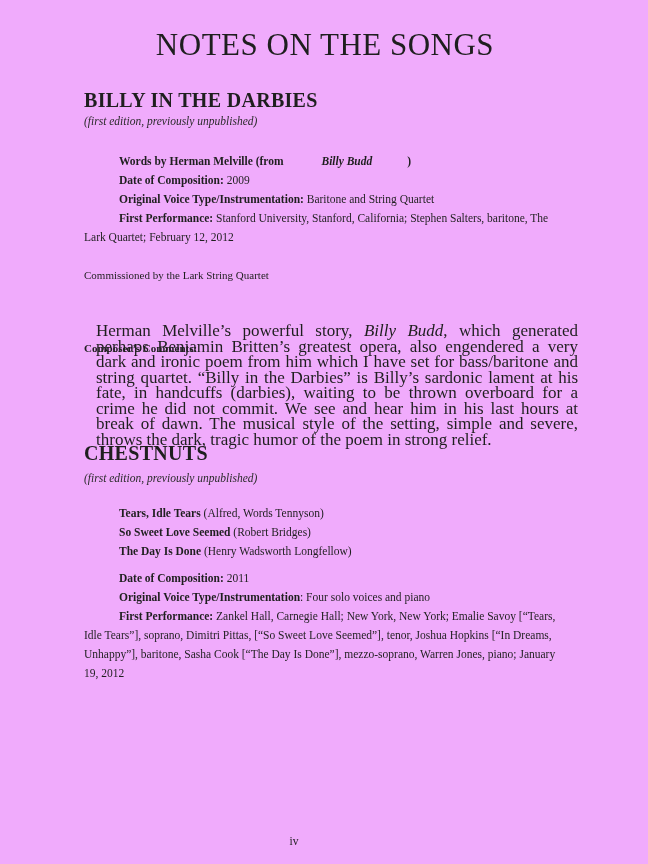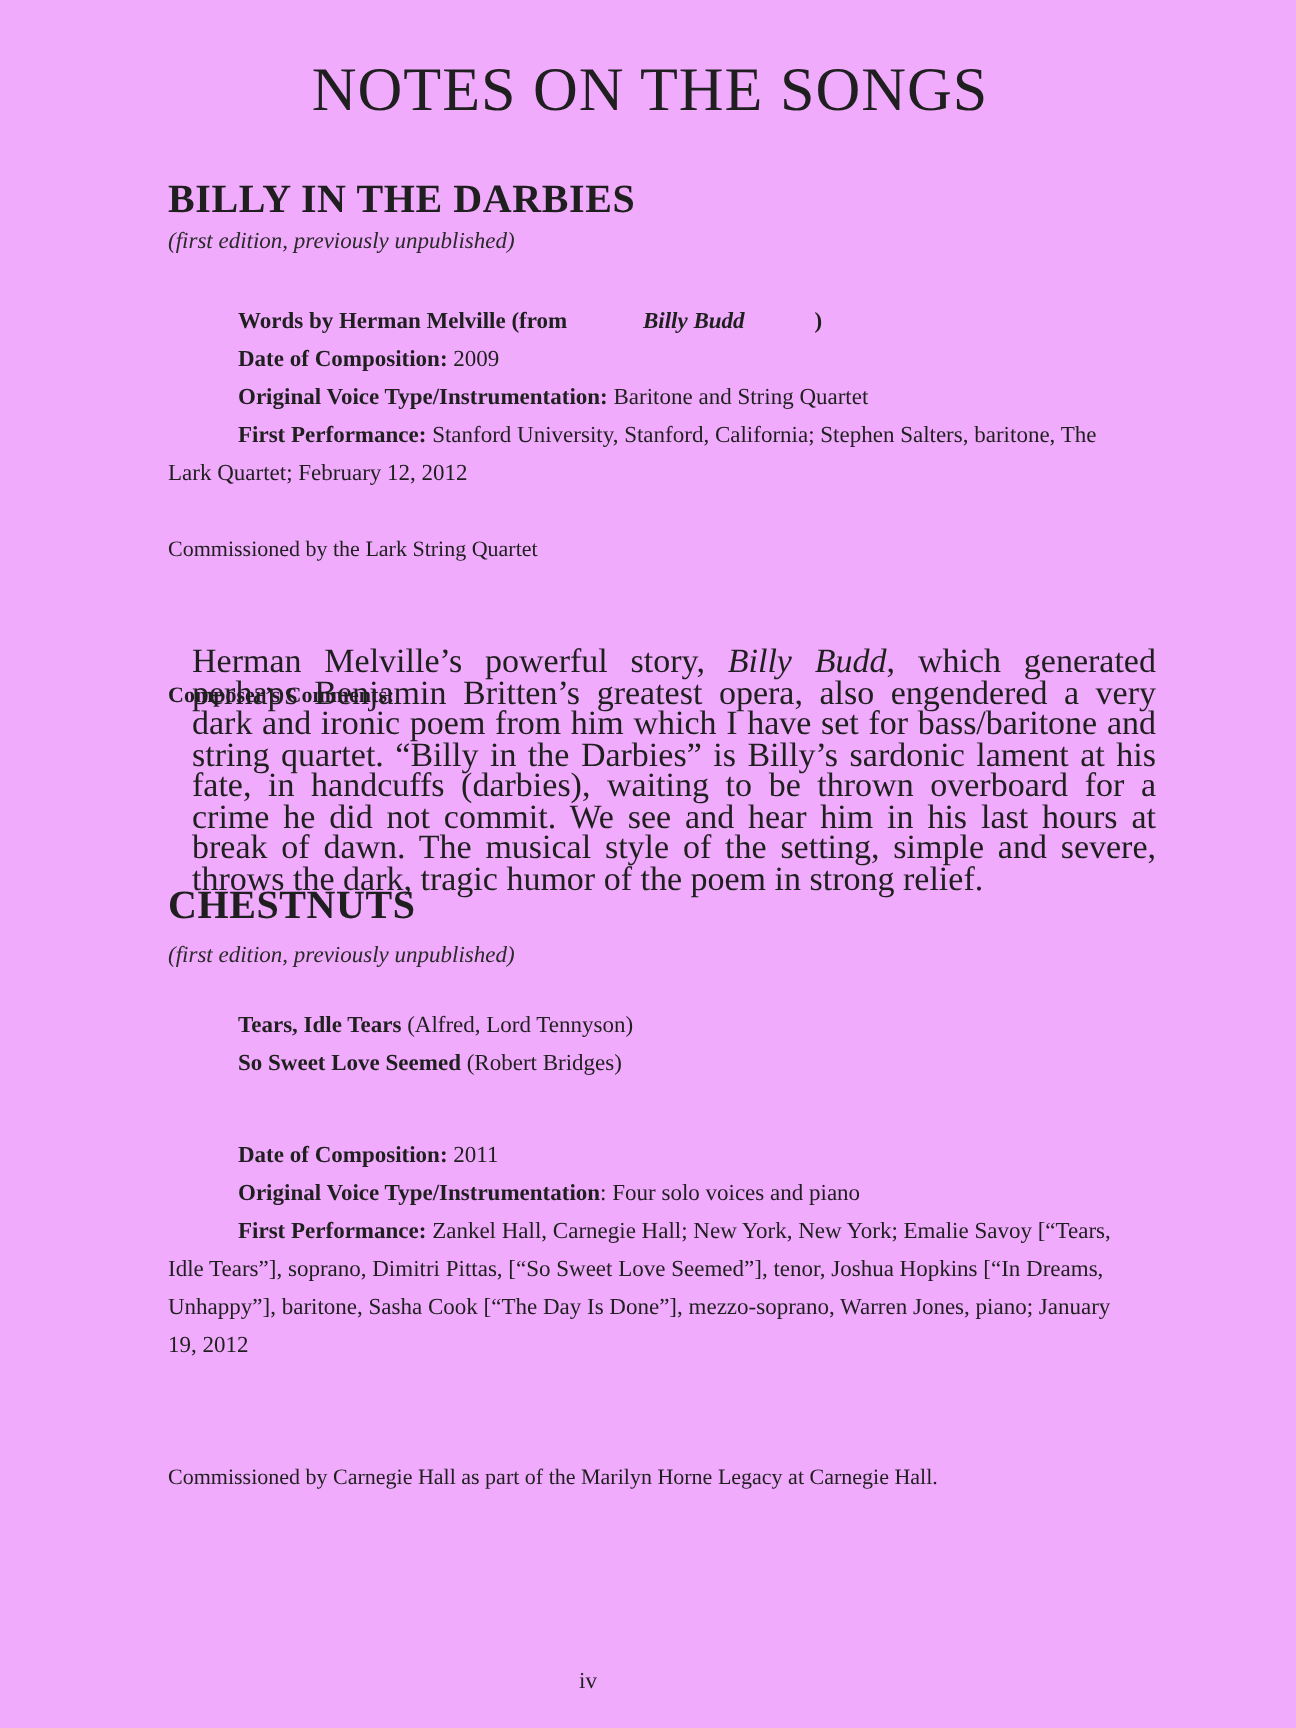--- a/index.html
+++ b/index.html
@@ -97,27 +97,27 @@
 
   <p class="block single-line commission-billy">Commissioned by the Lark String Quartet</p>
 
   <p class="block single-line comments-label">Composer’s Comments:</p>
   <p class="block comments-para"><span>Herman Melville’s powerful story, </span><em>Billy Budd</em><span>, which generated perhaps Benjamin Britten’s greatest opera, also engendered a very dark and ironic poem from him which I have set for bass/baritone and string quartet. “Billy in the Darbies” is Billy’s sardonic lament at his fate, in handcuffs (darbies), waiting to be thrown overboard for a crime he did not commit. We see and hear him in his last hours at break of dawn. The musical style of the setting, simple and severe, throws the dark, tragic humor of the poem in strong relief.</span></p>
 
   <h2 class="block section-heading heading-chestnuts">CHESTNUTS</h2>
   <p class="block edition-note edition-chestnuts">(first edition, previously unpublished)</p>
 
   <div class="block songs">
-    <p><strong>Tears, Idle Tears</strong><span> (Alfred, Lord Tennyson)</span></p>
+    <p><strong>Tears, Idle Tears</strong><span> (Alfred, Words Tennyson)</span></p>
     <p><strong>So Sweet Love Seemed</strong><span> (Robert Bridges)</span></p>
+    <p><strong>The Day Is Done</strong><span> (Henry Wadsworth Longfellow)</span></p>
   </div>
 
   <div class="block meta meta-chestnuts">
     <p><strong>Date of Composition:</strong><span> 2011</span></p>
     <p><strong>Original Voice Type/Instrumentation</strong><span>: Four solo voices and piano</span></p>
     <p><strong>First Performance:</strong><span> Zankel Hall, Carnegie Hall; New York, New York; Emalie Savoy [“Tears, Idle Tears”], soprano, Dimitri Pittas, [“So Sweet Love Seemed”], tenor, Joshua Hopkins [“In Dreams, Unhappy”], baritone, Sasha Cook [“The Day Is Done”], mezzo-soprano, Warren Jones, piano; January 19, 2012</span></p>
   </div>
 
-  <p class="block single-line commission-chestnuts">Commissioned by Carnegie Hall as part of the Marilyn Horne Legacy at Carnegie Hall.</p>
 
   <div class="page-footer">iv</div>
 
 </div>
 
 </body></html>

